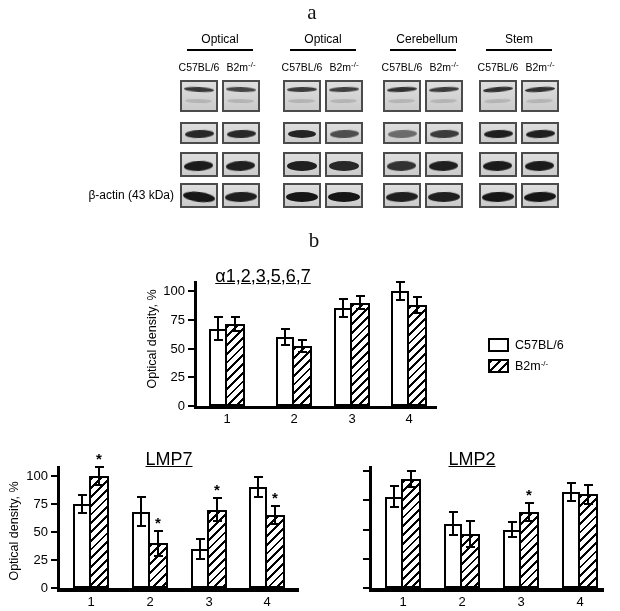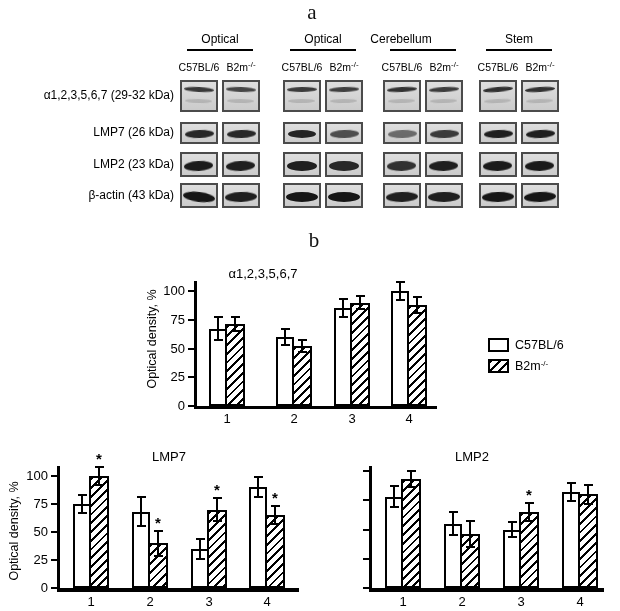--- a/index.html
+++ b/index.html
@@ -11,21 +11,21 @@
   .underline{background:#000;height:2px;}
   .lane-label{font-size:10.5px;text-align:center;white-space:nowrap;}
   .sup{font-size:8px;position:relative;top:-4px;}
   .row-label{font-size:12px;text-align:right;white-space:nowrap;}
   .blot-box{border:2px solid #4b4b4b;background:linear-gradient(180deg,#dedede,#cbcbcb);box-sizing:border-box;overflow:hidden;}
   .band{position:absolute;background:#161616;border-radius:50%;filter:blur(0.7px);}
   .axis{background:#000;}
   .tick{background:#000;}
   .ticklab{font-size:13px;text-align:right;}
   .catlab{font-size:13px;text-align:center;}
-  .ctitle{font-size:13px;white-space:nowrap;transform:translateX(-50%);}
+  .ctitle{font-size:18px;white-space:nowrap;transform:translateX(-50%);text-decoration:underline;}
   .ylab{font-size:12.5px;white-space:nowrap;transform:translate(-50%,-50%) rotate(-90deg);}
   .bar{box-sizing:border-box;border:2px solid #000;z-index:2;}
   .open{background:#fff;}
   .hatch{background:repeating-linear-gradient(135deg,#000 0 2px,#fff 2px 6.2px);}
   .err{background:#000;z-index:3;}
   .star{font-size:15px;font-weight:bold;text-align:center;z-index:4;}
   .legend-row{display:flex;align-items:center;height:14px;margin-bottom:7px;}
   .swatch{width:17px;height:10px;border:2px solid #000;margin-right:6px;flex:none;}
   .legend-text{font-size:12.5px;white-space:nowrap;}
 </style>
@@ -38,29 +38,28 @@
 
   <div id="blot-area" class="abs" style="left:0;top:0;width:620px;height:230px;">
       <div class="region-label" style="position: absolute; left: 180px; top: 32px; width: 80px;">Optical</div>
       <div class="underline" style="position: absolute; left: 187px; top: 49px; width: 66px;"></div>
       <div class="lane-label" style="position: absolute; left: 172px; top: 61px; width: 54px;">C57BL/6</div>
       <div class="lane-label" style="position: absolute; left: 214px; top: 61px; width: 54px;">B2m<span class="sup">-/-</span></div>
       <div class="region-label" style="position: absolute; left: 283px; top: 32px; width: 80px;">Optical</div>
       <div class="underline" style="position: absolute; left: 290px; top: 49px; width: 66px;"></div>
       <div class="lane-label" style="position: absolute; left: 275px; top: 61px; width: 54px;">C57BL/6</div>
       <div class="lane-label" style="position: absolute; left: 317px; top: 61px; width: 54px;">B2m<span class="sup">-/-</span></div>
-      <div class="region-label" style="position: absolute; left: 361px; top: 32px; width: 80px;">Cerebellum</div>
+      <div class="region-label" style="position: absolute; left: 387px; top: 32px; width: 80px;">Cerebellum</div>
       <div class="underline" style="position: absolute; left: 390px; top: 49px; width: 66px;"></div>
       <div class="lane-label" style="position: absolute; left: 375px; top: 61px; width: 54px;">C57BL/6</div>
       <div class="lane-label" style="position: absolute; left: 417px; top: 61px; width: 54px;">B2m<span class="sup">-/-</span></div>
       <div class="region-label" style="position: absolute; left: 479px; top: 32px; width: 80px;">Stem</div>
       <div class="underline" style="position: absolute; left: 486px; top: 49px; width: 66px;"></div>
       <div class="lane-label" style="position: absolute; left: 471px; top: 61px; width: 54px;">C57BL/6</div>
       <div class="lane-label" style="position: absolute; left: 513px; top: 61px; width: 54px;">B2m<span class="sup">-/-</span></div>
-      <div class="row-label" style="position: absolute; left: 0px; top: 88px; width: 174px;">α1,2,3,5,6,7 (29-32 kDa)</div>
       <div class="blot-box" style="position: absolute; left: 180px; top: 80px; width: 38px; height: 32px;">
         <div class="band" style="position: absolute; left: 6%; top: 5px; width: 88%; height: 5px; opacity: 0.82; transform: rotate(3deg);"></div>
         <div class="band" style="position: absolute; left: 10%; top: 17px; width: 80%; height: 4px; opacity: 0.15; transform: rotate(1.5deg);"></div>
       </div>
       <div class="blot-box" style="position: absolute; left: 222px; top: 80px; width: 38px; height: 32px;">
         <div class="band" style="position: absolute; left: 6%; top: 5px; width: 88%; height: 5px; opacity: 0.75; transform: rotate(2deg);"></div>
         <div class="band" style="position: absolute; left: 10%; top: 17px; width: 80%; height: 4px; opacity: 0.15; transform: rotate(1deg);"></div>
       </div>
       <div class="blot-box" style="position: absolute; left: 283px; top: 80px; width: 38px; height: 32px;">
         <div class="band" style="position: absolute; left: 6%; top: 5px; width: 88%; height: 5px; opacity: 0.8; transform: rotate(-1deg);"></div>
@@ -79,21 +78,20 @@
         <div class="band" style="position: absolute; left: 10%; top: 17px; width: 80%; height: 4px; opacity: 0.15; transform: rotate(-1.5deg);"></div>
       </div>
       <div class="blot-box" style="position: absolute; left: 479px; top: 80px; width: 38px; height: 32px;">
         <div class="band" style="position: absolute; left: 6%; top: 5px; width: 88%; height: 5px; opacity: 0.85; transform: rotate(-5deg);"></div>
         <div class="band" style="position: absolute; left: 10%; top: 17px; width: 80%; height: 4px; opacity: 0.15; transform: rotate(-2.5deg);"></div>
       </div>
       <div class="blot-box" style="position: absolute; left: 521px; top: 80px; width: 38px; height: 32px;">
         <div class="band" style="position: absolute; left: 6%; top: 5px; width: 88%; height: 5px; opacity: 0.85; transform: rotate(-4deg);"></div>
         <div class="band" style="position: absolute; left: 10%; top: 17px; width: 80%; height: 4px; opacity: 0.15; transform: rotate(-2deg);"></div>
       </div>
-      <div class="row-label" style="position: absolute; left: 0px; top: 125px; width: 174px;">LMP7 (26 kDa)</div>
       <div class="blot-box" style="position: absolute; left: 180px; top: 122px; width: 38px; height: 22px;">
         <div class="band" style="position: absolute; left: 8%; top: 6px; width: 84%; height: 8px; opacity: 0.9; transform: rotate(-2deg);"></div>
       </div>
       <div class="blot-box" style="position: absolute; left: 222px; top: 122px; width: 38px; height: 22px;">
         <div class="band" style="position: absolute; left: 8%; top: 6px; width: 84%; height: 8px; opacity: 0.9; transform: rotate(-2deg);"></div>
       </div>
       <div class="blot-box" style="position: absolute; left: 283px; top: 122px; width: 38px; height: 22px;">
         <div class="band" style="position: absolute; left: 8%; top: 6px; width: 84%; height: 8px; opacity: 0.92; transform: rotate(0deg);"></div>
       </div>
       <div class="blot-box" style="position: absolute; left: 325px; top: 122px; width: 38px; height: 22px;">
@@ -104,21 +102,20 @@
       </div>
       <div class="blot-box" style="position: absolute; left: 425px; top: 122px; width: 38px; height: 22px;">
         <div class="band" style="position: absolute; left: 8%; top: 6px; width: 84%; height: 8px; opacity: 0.8; transform: rotate(-2deg);"></div>
       </div>
       <div class="blot-box" style="position: absolute; left: 479px; top: 122px; width: 38px; height: 22px;">
         <div class="band" style="position: absolute; left: 8%; top: 6px; width: 84%; height: 8px; opacity: 0.95; transform: rotate(-2deg);"></div>
       </div>
       <div class="blot-box" style="position: absolute; left: 521px; top: 122px; width: 38px; height: 22px;">
         <div class="band" style="position: absolute; left: 8%; top: 6px; width: 84%; height: 8px; opacity: 0.95; transform: rotate(-3deg);"></div>
       </div>
-      <div class="row-label" style="position: absolute; left: 0px; top: 156.5px; width: 174px;">LMP2 (23 kDa)</div>
       <div class="blot-box" style="position: absolute; left: 180px; top: 152px; width: 38px; height: 25px;">
         <div class="band" style="position: absolute; left: 7%; top: 7px; width: 86%; height: 10px; opacity: 0.97; transform: rotate(-3deg);"></div>
       </div>
       <div class="blot-box" style="position: absolute; left: 222px; top: 152px; width: 38px; height: 25px;">
         <div class="band" style="position: absolute; left: 7%; top: 7px; width: 86%; height: 10px; opacity: 0.95; transform: rotate(-3deg);"></div>
       </div>
       <div class="blot-box" style="position: absolute; left: 283px; top: 152px; width: 38px; height: 25px;">
         <div class="band" style="position: absolute; left: 7%; top: 7px; width: 86%; height: 10px; opacity: 0.95; transform: rotate(0deg);"></div>
       </div>
       <div class="blot-box" style="position: absolute; left: 325px; top: 152px; width: 38px; height: 25px;">

